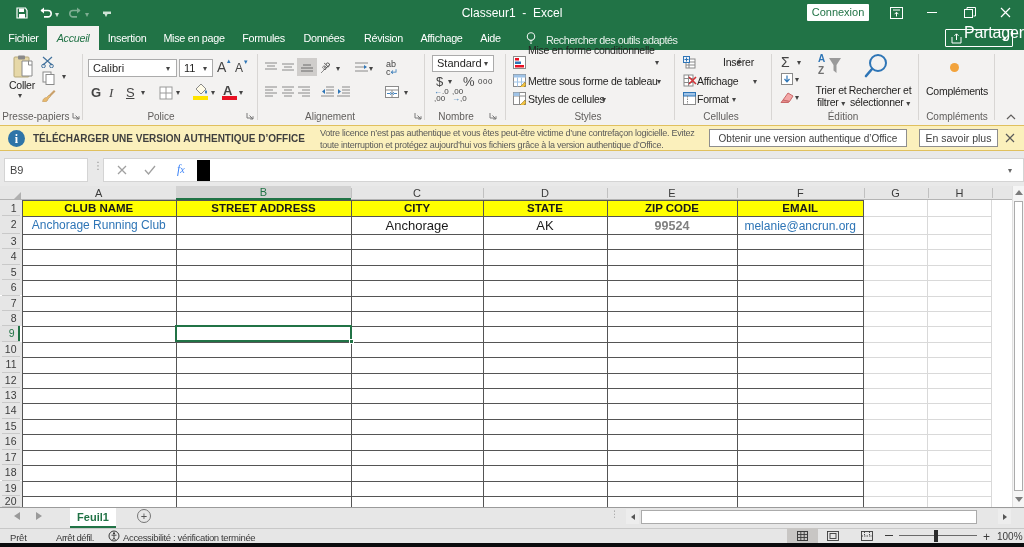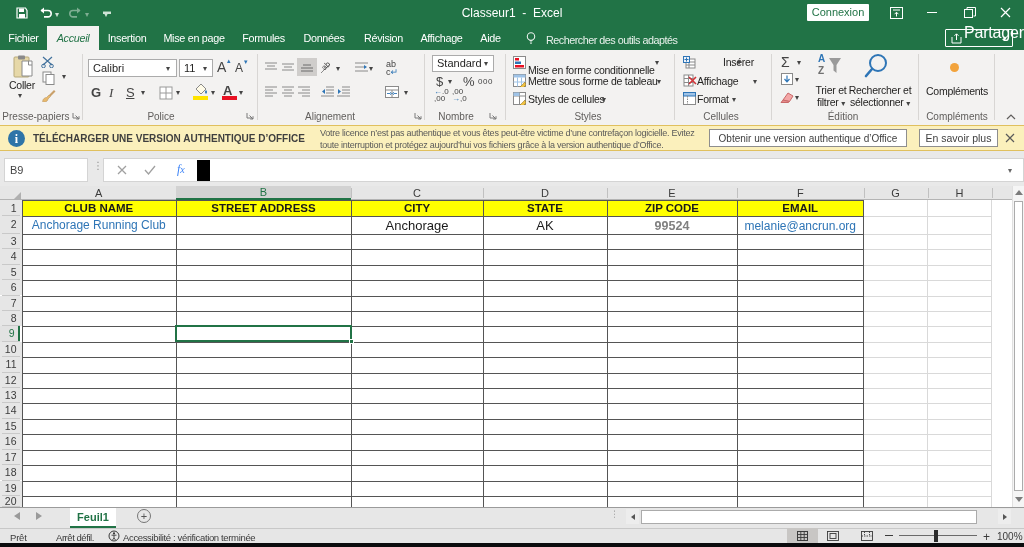--- a/index.html
+++ b/index.html
@@ -221,21 +221,21 @@
 <svg class="launch" style="left:489px" width="8" height="8" viewBox="0 0 8 8">
     <path d="M1 1 v5 h5 M3.5 3.5 L7 7 M7 4.2 V7 H4.2" fill="none" stroke="#7a7a7a"></path>
   </svg>
 
 <svg class="abs" style="left:513px;top:56px" width="13" height="13" viewBox="0 0 13 13">
     <rect x="0.5" y="0.5" width="12" height="12" fill="#fff" stroke="#8a8a8a"></rect>
     <rect x="2" y="2" width="4" height="2.5" fill="#e81123"></rect>
     <rect x="2" y="5.5" width="6" height="2.5" fill="#2e75b6"></rect>
     <rect x="2" y="9" width="9" height="2.5" fill="#e81123"></rect>
   </svg>
-<div class="rbtext" style="left:528px;top:64px">Mise en forme conditionnelle</div>
+<div class="rbtext" style="left:528px;top:44px">Mise en forme conditionnelle</div>
 <div class="chev" style="left:655px;top:58px">▾</div>
 <svg class="abs" style="left:513px;top:74px" width="13" height="13" viewBox="0 0 13 13">
     <rect x="0.5" y="0.5" width="12" height="12" fill="#fff" stroke="#8a8a8a"></rect>
     <rect x="0.5" y="0.5" width="12" height="3" fill="#9fc3e7"></rect>
     <path d="M4.5 3.5 V12.5 M8.5 3.5 V12.5 M0.5 8 H12.5" stroke="#9fc3e7"></path>
     <path d="M7 13 l5 -5 l1 3 l-3.5 3.5 z" fill="#f0c242" stroke="#8a6d1f" stroke-width="0.5"></path>
   </svg>
 <div class="rbtext" style="left:528px;top:75px">Mettre sous forme de tableau</div>
 <div class="chev" style="left:657px;top:77px">▾</div>
 <svg class="abs" style="left:513px;top:92px" width="13" height="13" viewBox="0 0 13 13">

